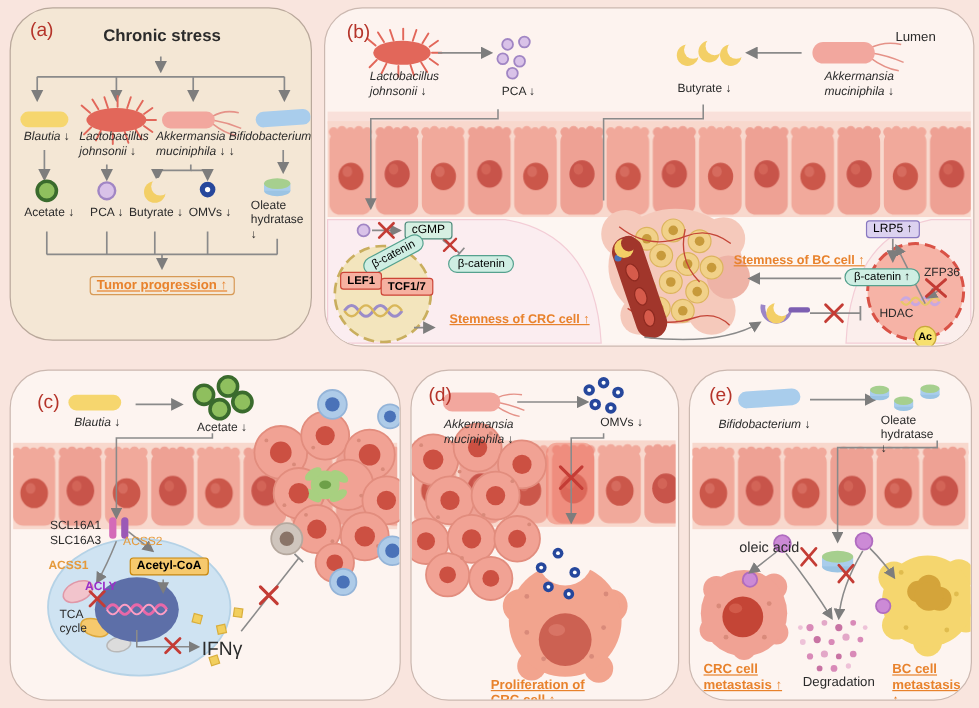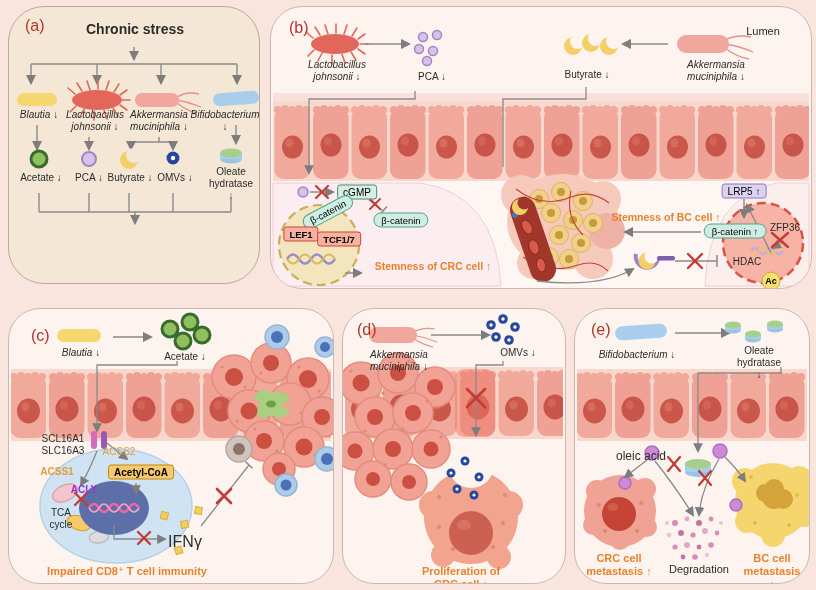--- a/index.html
+++ b/index.html
@@ -1,22 +1,22 @@
 <!DOCTYPE html>
 <html><head>
 <meta charset="utf-8">
 <style>
   html,body{margin:0;padding:0;background:#f9e5de;}
   #fig{position:relative;width:816px;height:590px;background:#f9e5de;font-family:"Liberation Sans","DejaVu Sans",sans-serif;overflow:hidden;}
   .panel{position:absolute;border:1.5px solid #b9a89b;border-radius:32px;overflow:hidden;}
   .panel svg{position:absolute;left:0;top:0;}
   .plabel{position:absolute;font-size:16px;color:#b5342a;z-index:5;}
-  .lb{position:absolute;transform:translateX(-50%);font-size:10px;color:#2b2b2b;text-align:center;white-space:pre-line;line-height:1.18;z-index:5;}
+  .lb{position:absolute;transform:translateX(-50%);font-size:10px;color:#2b2b2b;white-space:pre-line;line-height:1.18;z-index:5;}
   .it{font-style:italic;}
-  .org{color:#e8822c;font-weight:bold;font-size:10.5px;}
+  .org{color:#e8822c;font-weight:bold;font-size:10.5px;text-decoration:underline;}
   .box{position:absolute;transform:translate(-50%,-50%);font-size:10px;font-weight:bold;border-radius:3px;padding:1px 5px;white-space:nowrap;z-index:5;}
   .pill{position:absolute;transform:translate(-50%,-50%);font-size:9.5px;border-radius:11px;padding:1px 7px;background:#cfeee3;border:1.3px solid #55a18e;white-space:nowrap;z-index:5;}
   .small{font-size:10px;}
 </style>
 </head>
 <body>
 
 <div id="fig">
 
   <section class="panel" style="left:8px;top:6px;width:250px;height:276px;background:#f4e7d5;border-radius:36px;">
@@ -104,20 +104,21 @@
 johnsonii ↓</div>
     <div class="lb it" style="left:150px;top:102px;">Akkermansia
 muciniphila ↓</div>
     <div class="lb it" style="left:216px;top:102px;">Bifidobacterium ↓</div>
     <div class="lb" style="left:32px;top:165px;">Acetate ↓</div>
     <div class="lb" style="left:80px;top:165px;">PCA ↓</div>
     <div class="lb" style="left:121px;top:165px;">Butyrate ↓</div>
     <div class="lb" style="left:166px;top:165px;">OMVs ↓</div>
     <div class="lb" style="left:222px;top:159px;">Oleate
 hydratase ↓</div>
+    <div class="box org" style="left:126px;top:231px;border:1.5px solid #d79a56;background:transparent;font-size:11px;">Tumor progression ↑</div>
   </section>
 
   <section class="panel" style="left:270px;top:6px;width:540px;height:281px;background:#fdf3ef;border-color:#cbb8b0;">
     <svg width="540" height="281" viewBox="0 0 540 281">
       <defs>
         <marker id="bm" viewBox="0 0 10 10" refX="8" refY="5" markerWidth="7.5" markerHeight="7.5" orient="auto-start-reverse">
           <path d="M0,0L10,5L0,10z" fill="#7d7d7d"></path>
         </marker>
         <pattern id="epb" x="2" y="94" width="77" height="80" patternUnits="userSpaceOnUse">
           <rect x="1.5" y="8" width="35.5" height="70" rx="9" fill="#f1a99b"></rect>
@@ -475,21 +476,20 @@
     <div class="lb" style="left:176px;top:42px;">Acetate ↓</div>
     <div class="lb small" style="left:54px;top:124px;">SCL16A1
 SLC16A3</div>
     <div class="lb" style="left:110px;top:137px;color:#e59a3c;font-weight:normal;">ACSS2</div>
     <div class="box" style="left:132px;top:163px;background:#f6c96d;border:1.4px solid #c8860b;">Acetyl-CoA</div>
     <div class="lb" style="left:48px;top:157px;color:#e59a3c;font-weight:bold;">ACSS1</div>
     <div class="lb" style="left:75px;top:175px;color:#9b30c8;font-weight:bold;">ACLY</div>
     <div class="lb" style="left:52px;top:198px;">TCA
 cycle</div>
     <div class="lb" style="left:176px;top:224px;font-size:16px;">IFNγ</div>
-    <div class="lb org" style="left:118px;top:256px;font-size:11px;">Impaired CD8⁺ T cell immunity</div>
   </section>
 
   <section class="panel" style="left:342px;top:308px;width:222px;height:274px;background:#fdf4f0;border-color:#cbb8b0;">
     <svg width="222" height="274" viewBox="0 0 222 274">
       <defs>
         <marker id="dm" viewBox="0 0 10 10" refX="8" refY="5" markerWidth="7.5" markerHeight="7.5" orient="auto-start-reverse">
           <path d="M0,0L10,5L0,10z" fill="#7d7d7d"></path>
         </marker>
         <pattern id="epd" x="0" y="58" width="77" height="72" patternUnits="userSpaceOnUse">
           <rect x="1.5" y="7" width="35.5" height="62" rx="9" fill="#f1a99b"></rect>

